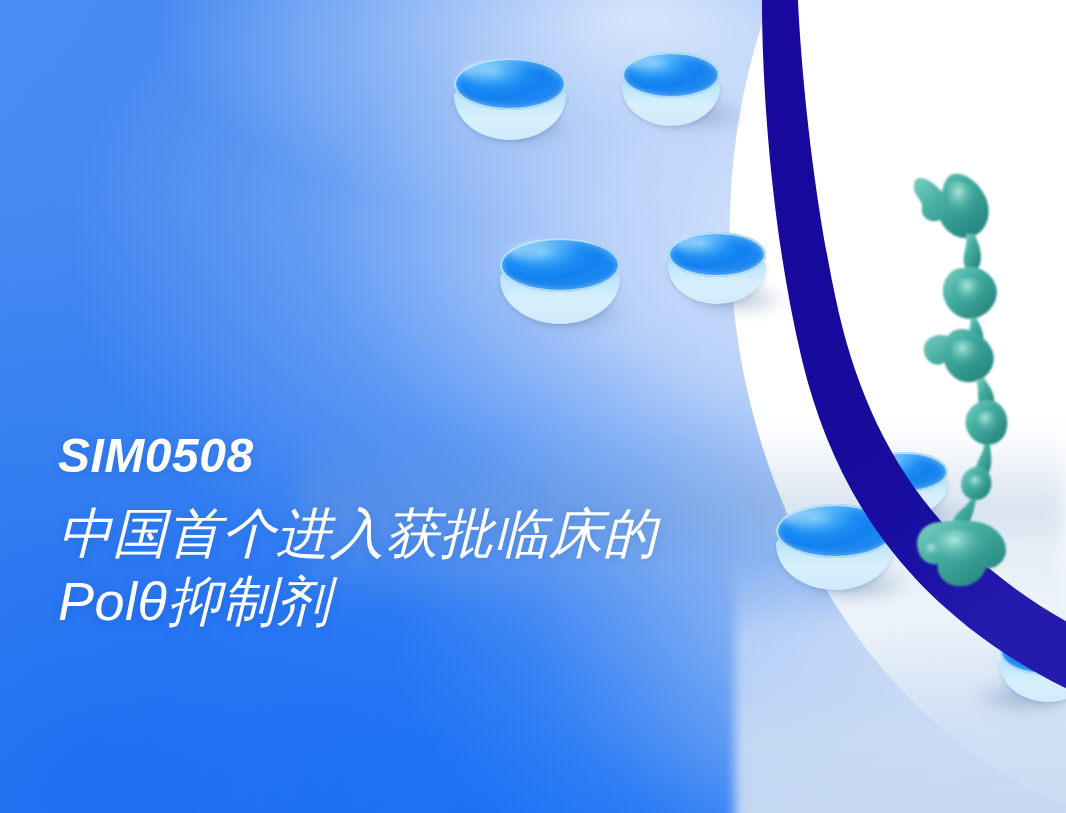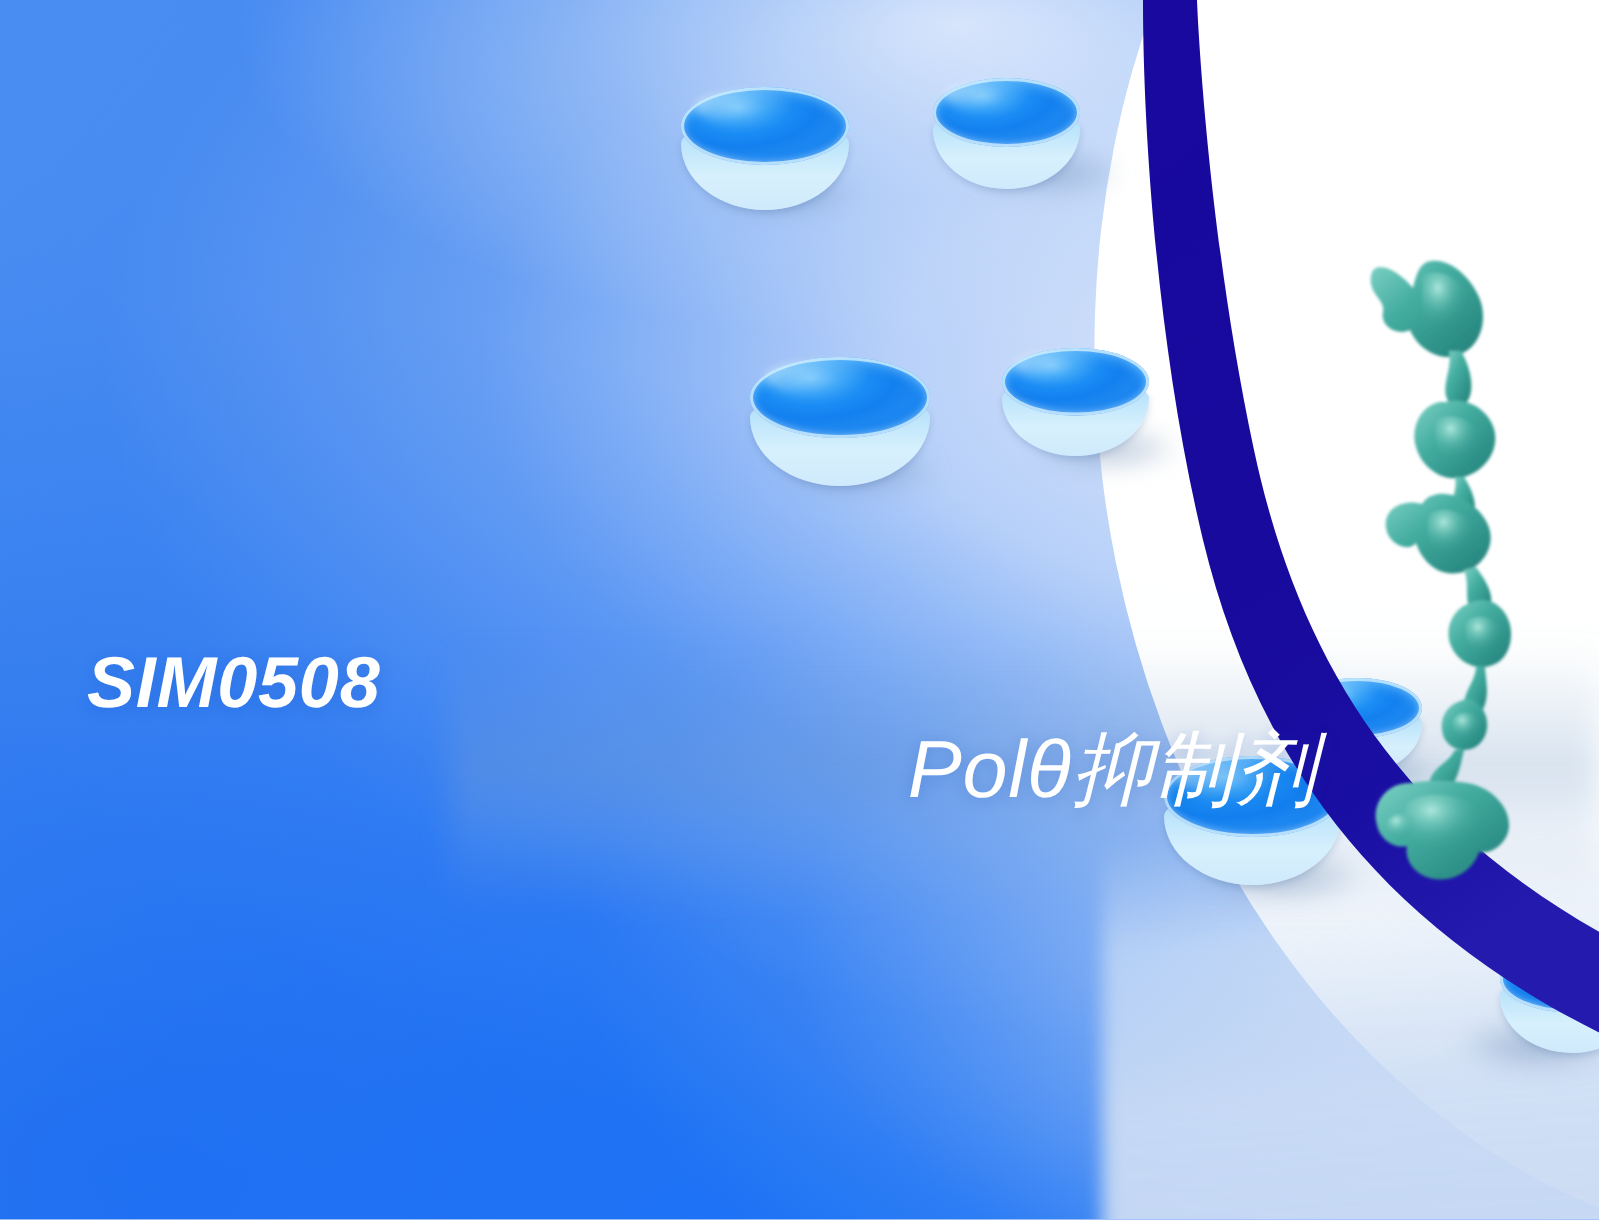--- a/index.html
+++ b/index.html
@@ -135,21 +135,21 @@
     font-style:italic;
     font-weight:normal;
     font-size:54px;
     line-height:1.30;
     letter-spacing:0.5px;
     color:#ffffff;
     text-shadow:0 2px 10px rgba(12,70,180,0.22);
     white-space:nowrap;
   }
   .sub1{margin-top:18px;}
-  .sub2{margin-top:-2px;text-align:right;}
+  .sub2{margin-top:-2px;}
 </style>
 </head>
 <body>
 
 <div id="poster">
 
   <div class="bg-base"></div>
   <div class="bg-sheen"></div>
   <div class="bg-topglow"></div>
   <div class="bg-vignette"></div>
@@ -305,16 +305,17 @@
                  C 110 386 96 374 82 372
                  C 70 370 56 370 44 372 Z" fill="url(#tealA)"></path>
         <path d="M 44 384 C 58 376 82 380 92 392 C 100 402 94 416 82 420 C 64 426 42 412 40 398 C 39 392 41 387 44 384 Z" fill="url(#tealHi)"></path>
         <path d="M 30 396 C 36 390 46 392 48 400 C 50 408 42 414 36 410 C 28 406 26 400 30 396 Z" fill="url(#tealHi)"></path>
       </g>
     </svg>
   </div>
 
   <div class="text-block">
     <h1 class="headline">SIM0508</h1>
+    <p class="subline sub1">中国首个进入获批临床的</p>
     <p class="subline sub2">Polθ抑制剂</p>
   </div>
 
 </div>
 
 </body></html>

